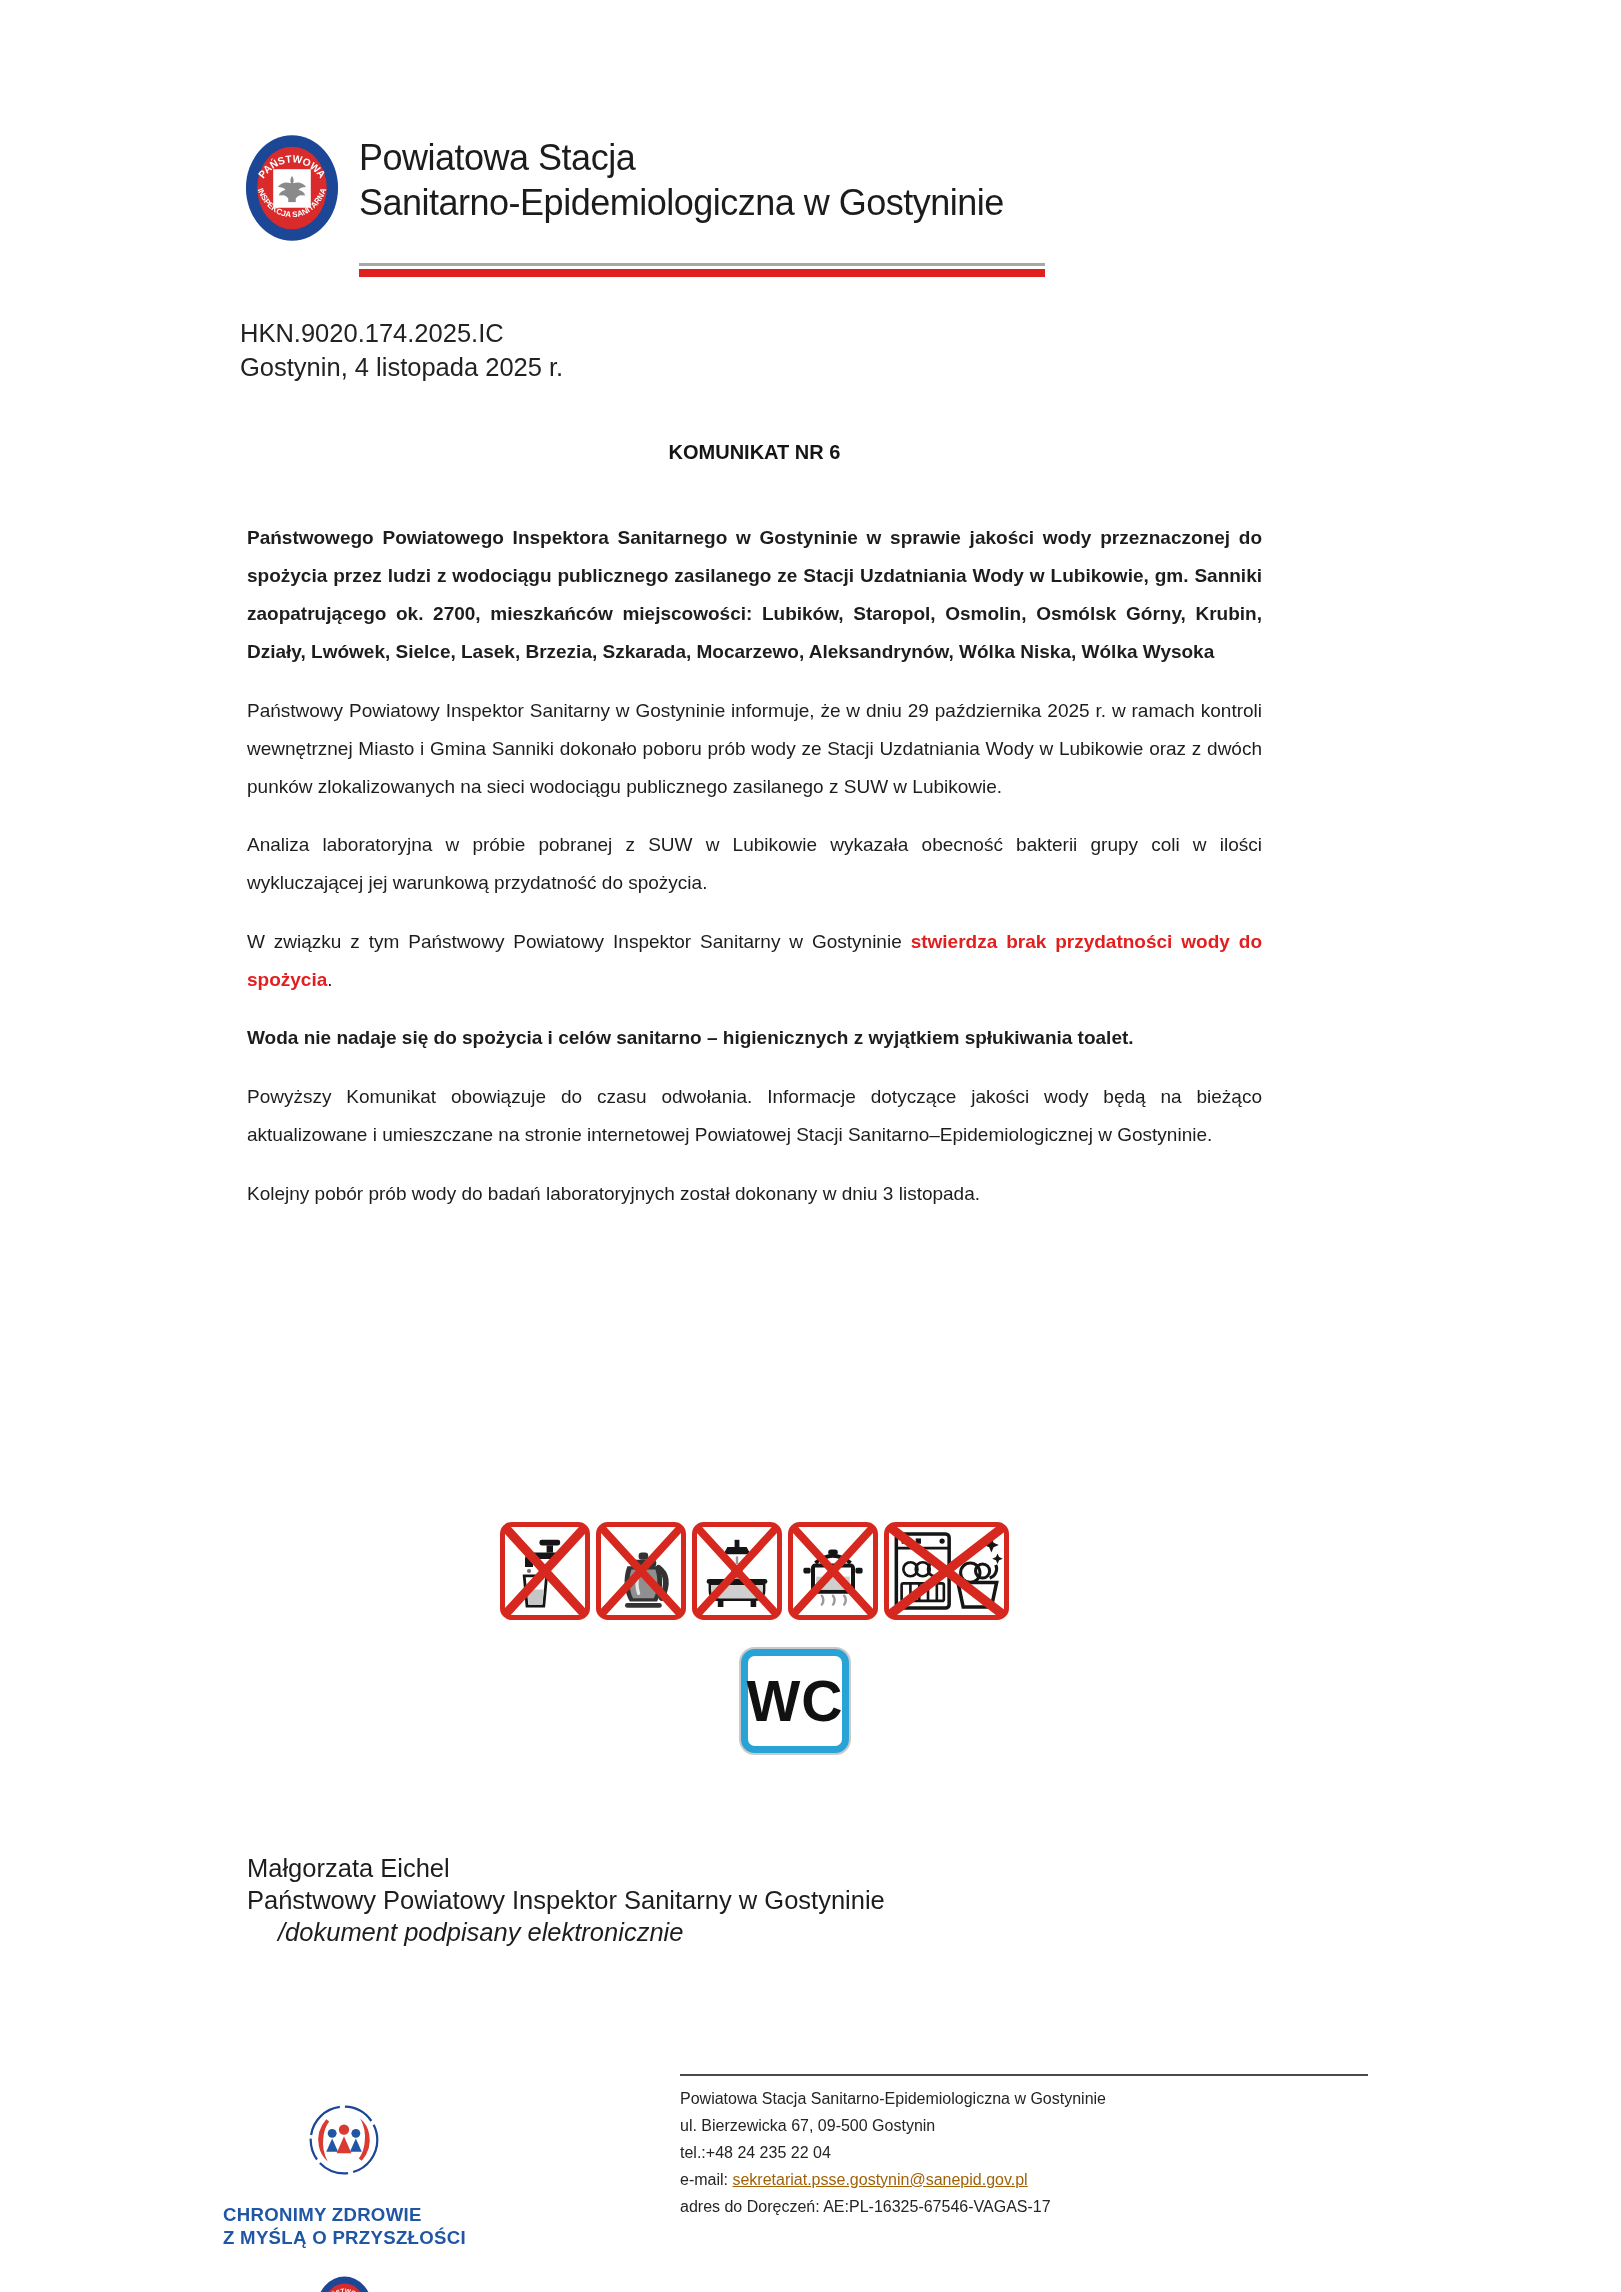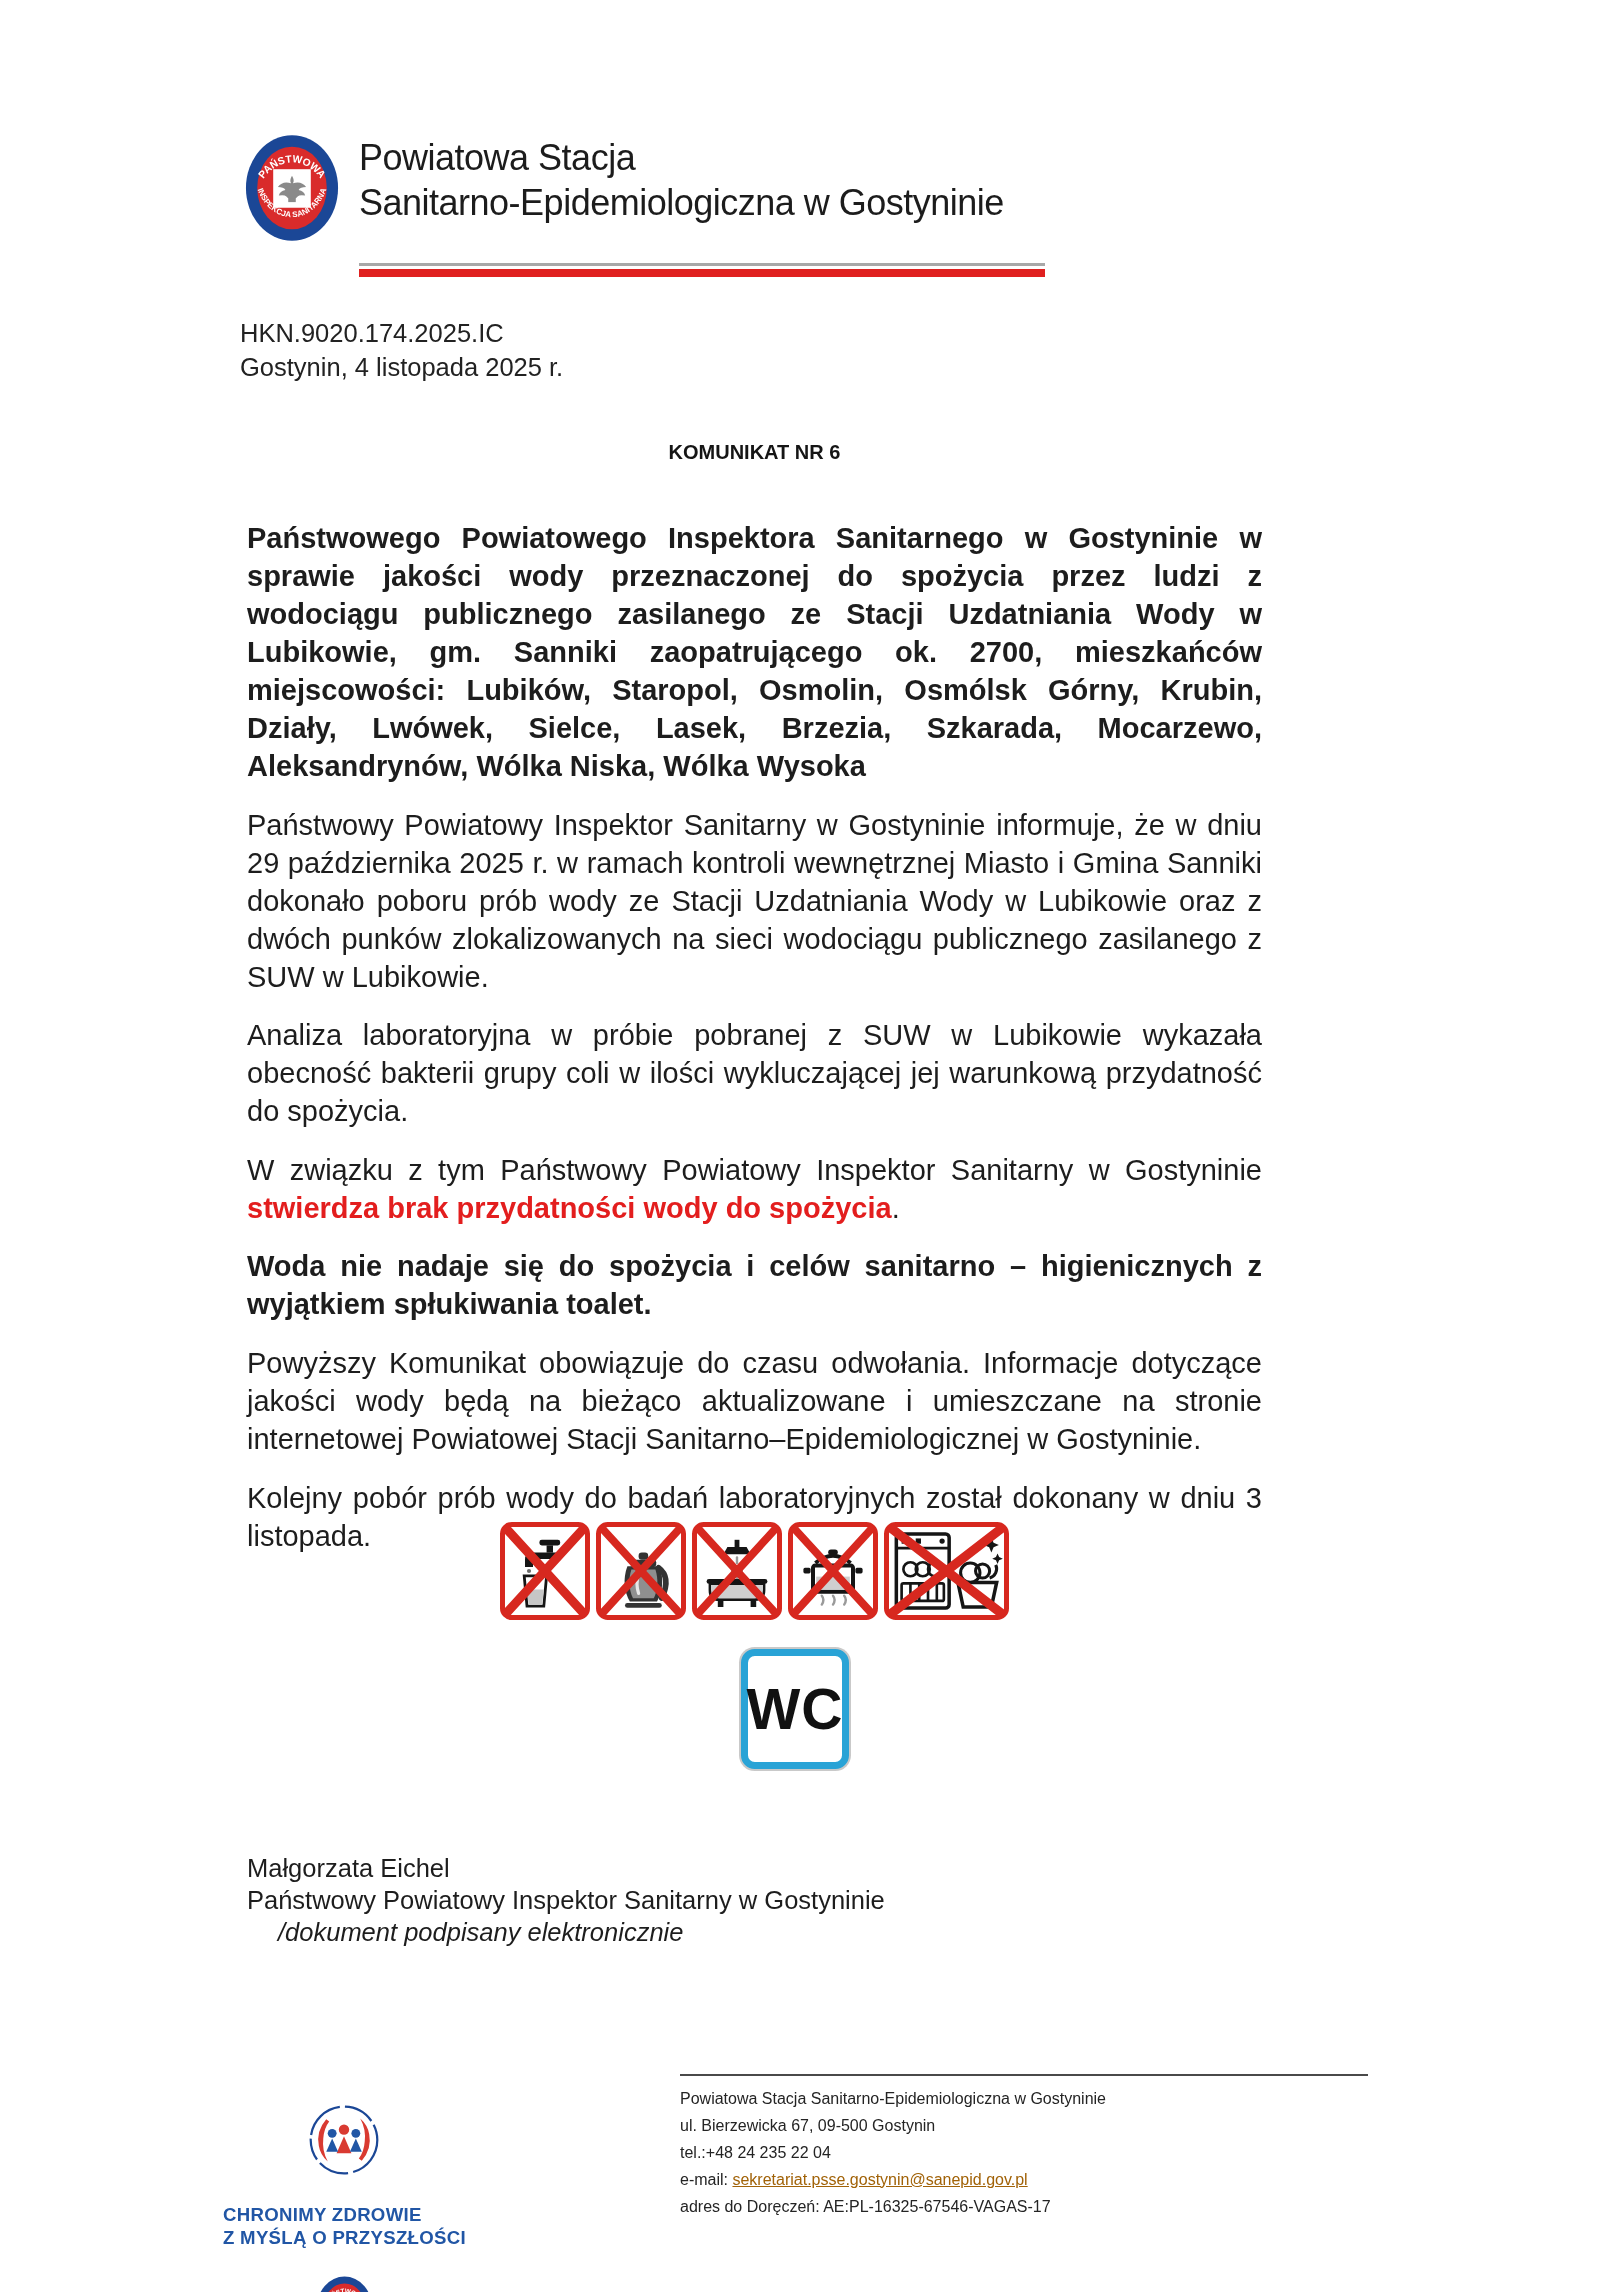--- a/index.html
+++ b/index.html
@@ -17,31 +17,31 @@
   .org-title{position:absolute;left:359px;top:135px;font-size:36px;line-height:45px;color:#1c1c1c;letter-spacing:-0.5px;}
   .header-rule{position:absolute;left:359px;top:263px;width:686px;}
   .rule-gray{height:2.9px;background:#a8a8a8;}
   .rule-red{height:7.8px;background:#e0201f;margin-top:2.9px;}
   
   .meta{position:absolute;left:240px;top:316px;font-size:25.5px;line-height:34px;color:#222;}
   
   .doc-title{position:absolute;left:247px;top:441px;width:1015px;text-align:center;font-weight:bold;font-size:20px;color:#151515;}
   
   .body-text{position:absolute;left:247px;top:519px;width:1015px;}
-  .body-text p{margin:0 0 20.6px 0;font-size:29px;line-height:38px;text-align:justify;color:#1d1d1d;}
+  .body-text p{margin:0 0 20.6px 0;font-size:19px;line-height:38px;text-align:justify;color:#1d1d1d;}
   .b{font-weight:bold;}
   .red{color:#e31e1e;font-weight:bold;}
   
   .picto-row{position:absolute;left:247px;top:1522px;width:1015px;display:flex;justify-content:center;gap:5.9px;}
   .picto{position:relative;width:90px;height:98px;box-sizing:border-box;border:5.9px solid #d7281f;border-radius:11.8px;background:#fff;}
   .picto.wide{width:125px;}
   .picto svg.art{position:absolute;inset:0;width:100%;height:100%;}
   .picto svg.x{position:absolute;inset:-2px;width:calc(100% + 3.9px);height:calc(100% + 3.9px);}
   .wc-box{
-    position:absolute;left:741px;top:1649px;width:108px;height:120px;box-sizing:border-box;
+    position:absolute;left:741px;top:1649px;width:108px;height:104px;box-sizing:border-box;
     border:7.8px solid #29a3d6;border-radius:13.7px;background:#fff;
     display:flex;align-items:center;justify-content:center;
     font-size:57px;font-weight:bold;color:#111;letter-spacing:1px;
     box-shadow:0 0 0 2px #c9c9c9;
   }
   
   .signature{position:absolute;left:247px;top:1852px;font-size:25.5px;line-height:32px;color:#1d1d1d;}
   .signature .it{font-style:italic;margin-left:31px;}
   
   .footer-left{position:absolute;left:223px;top:2103px;display:flex;align-items:center;gap:25.5px;flex-direction:column;}

